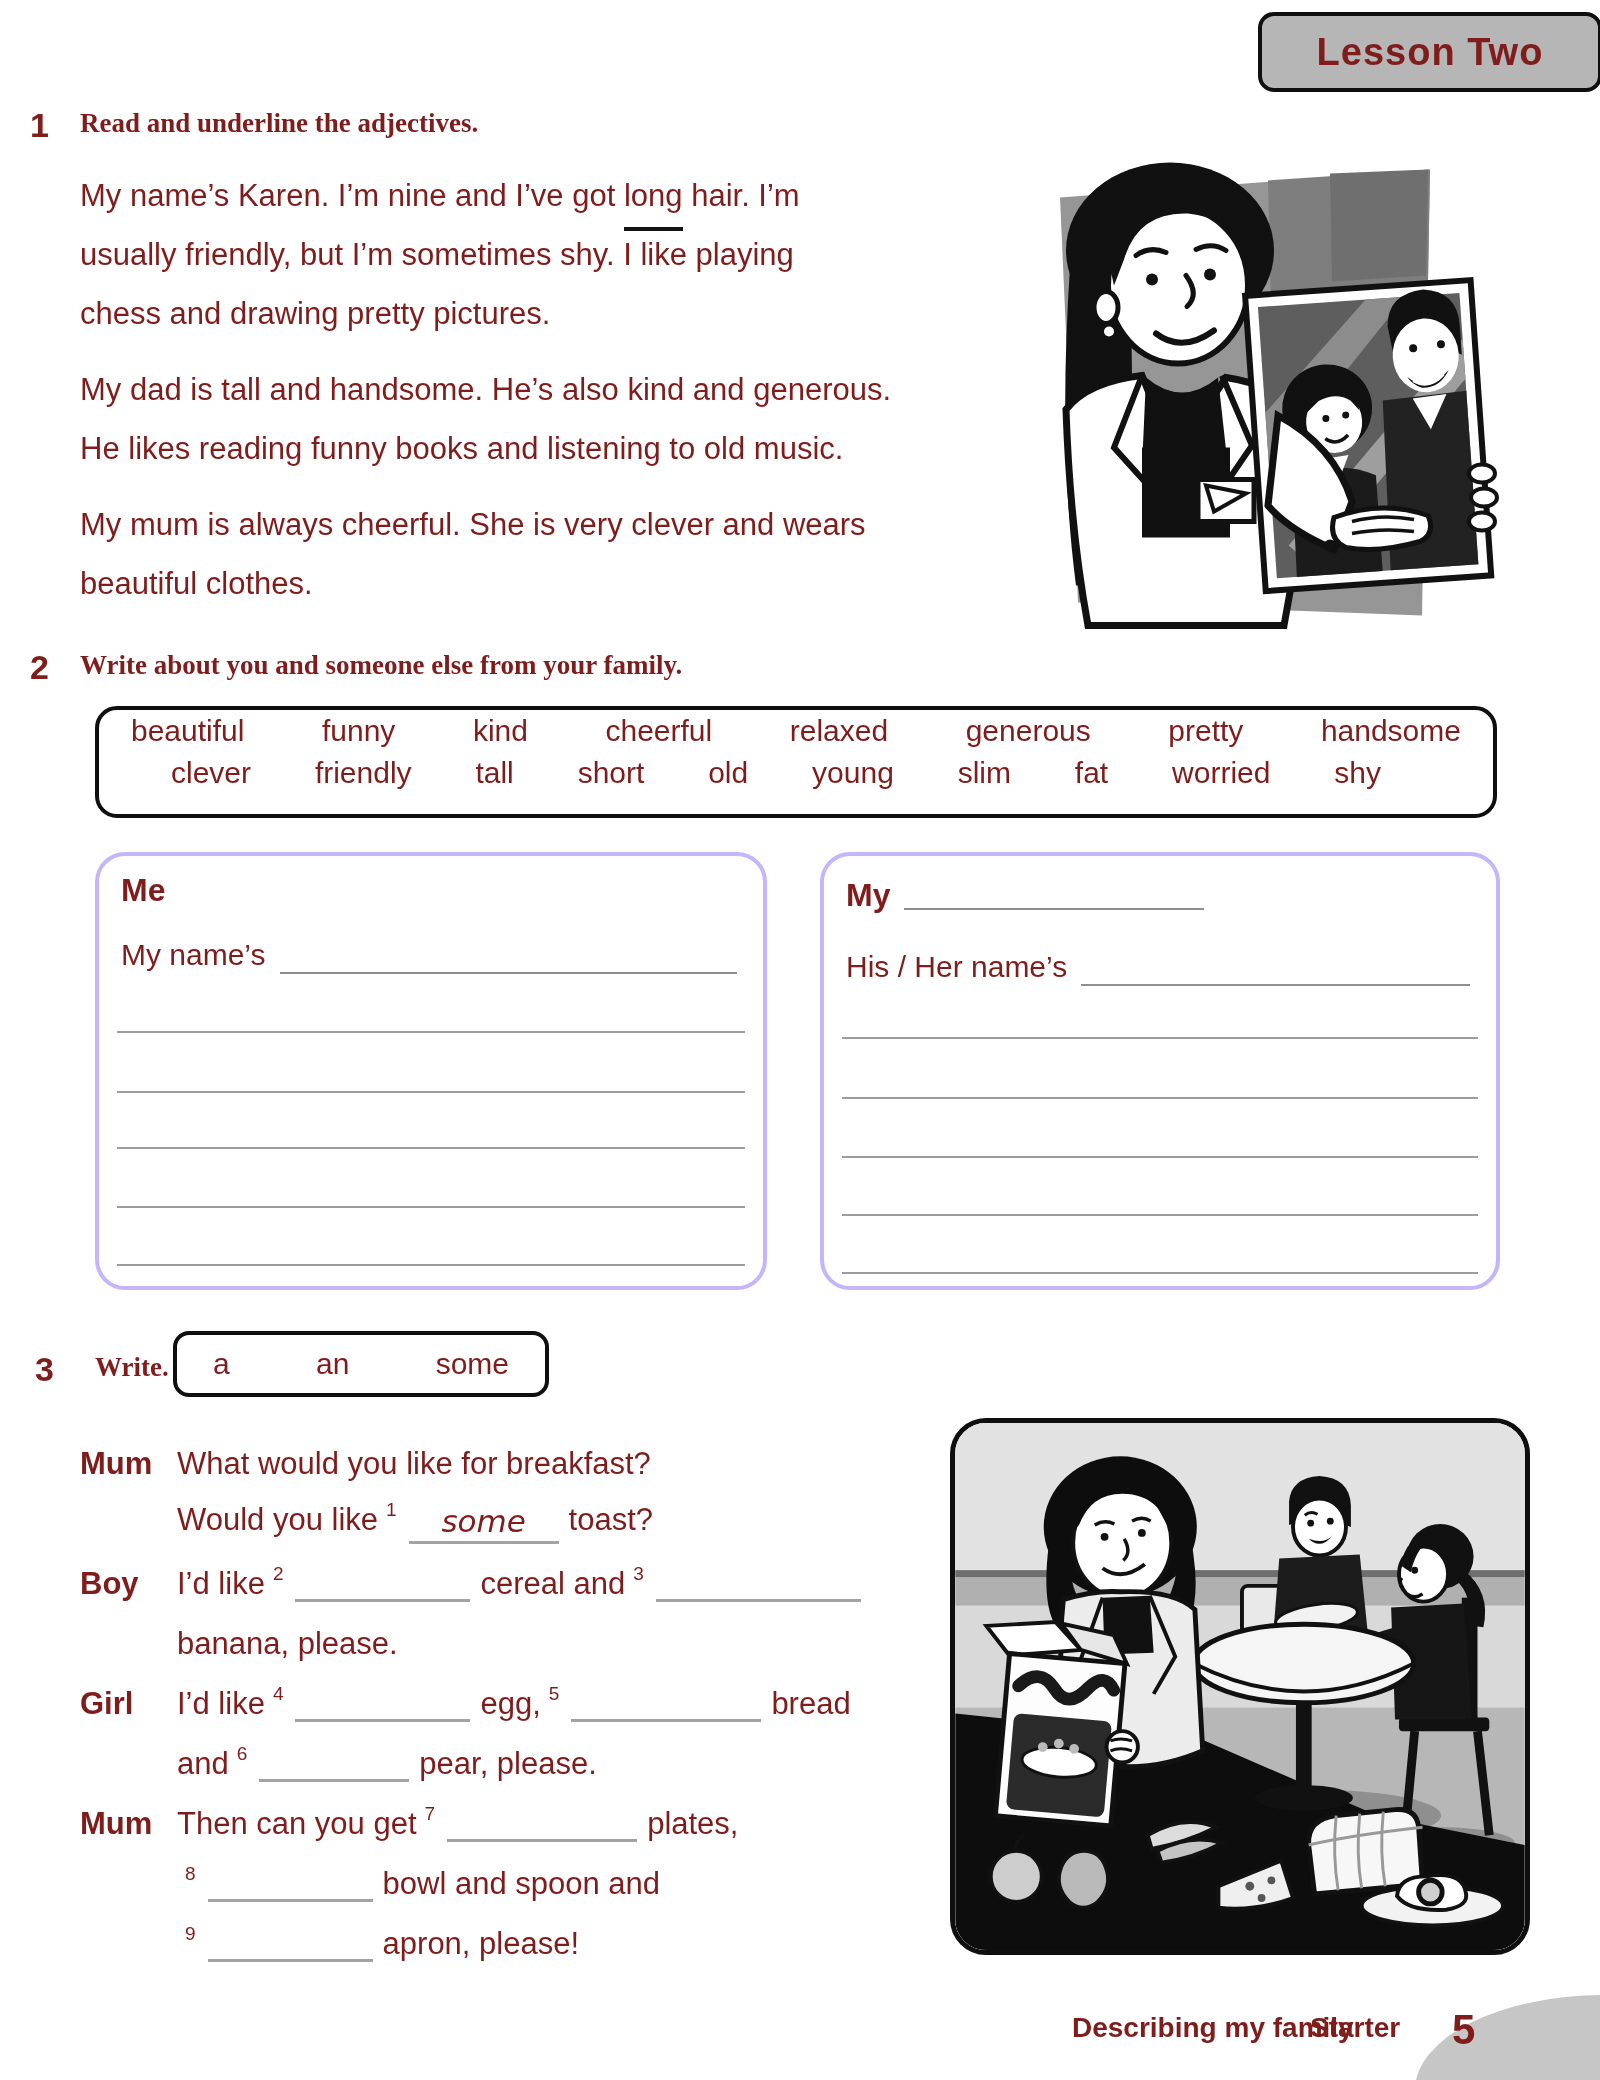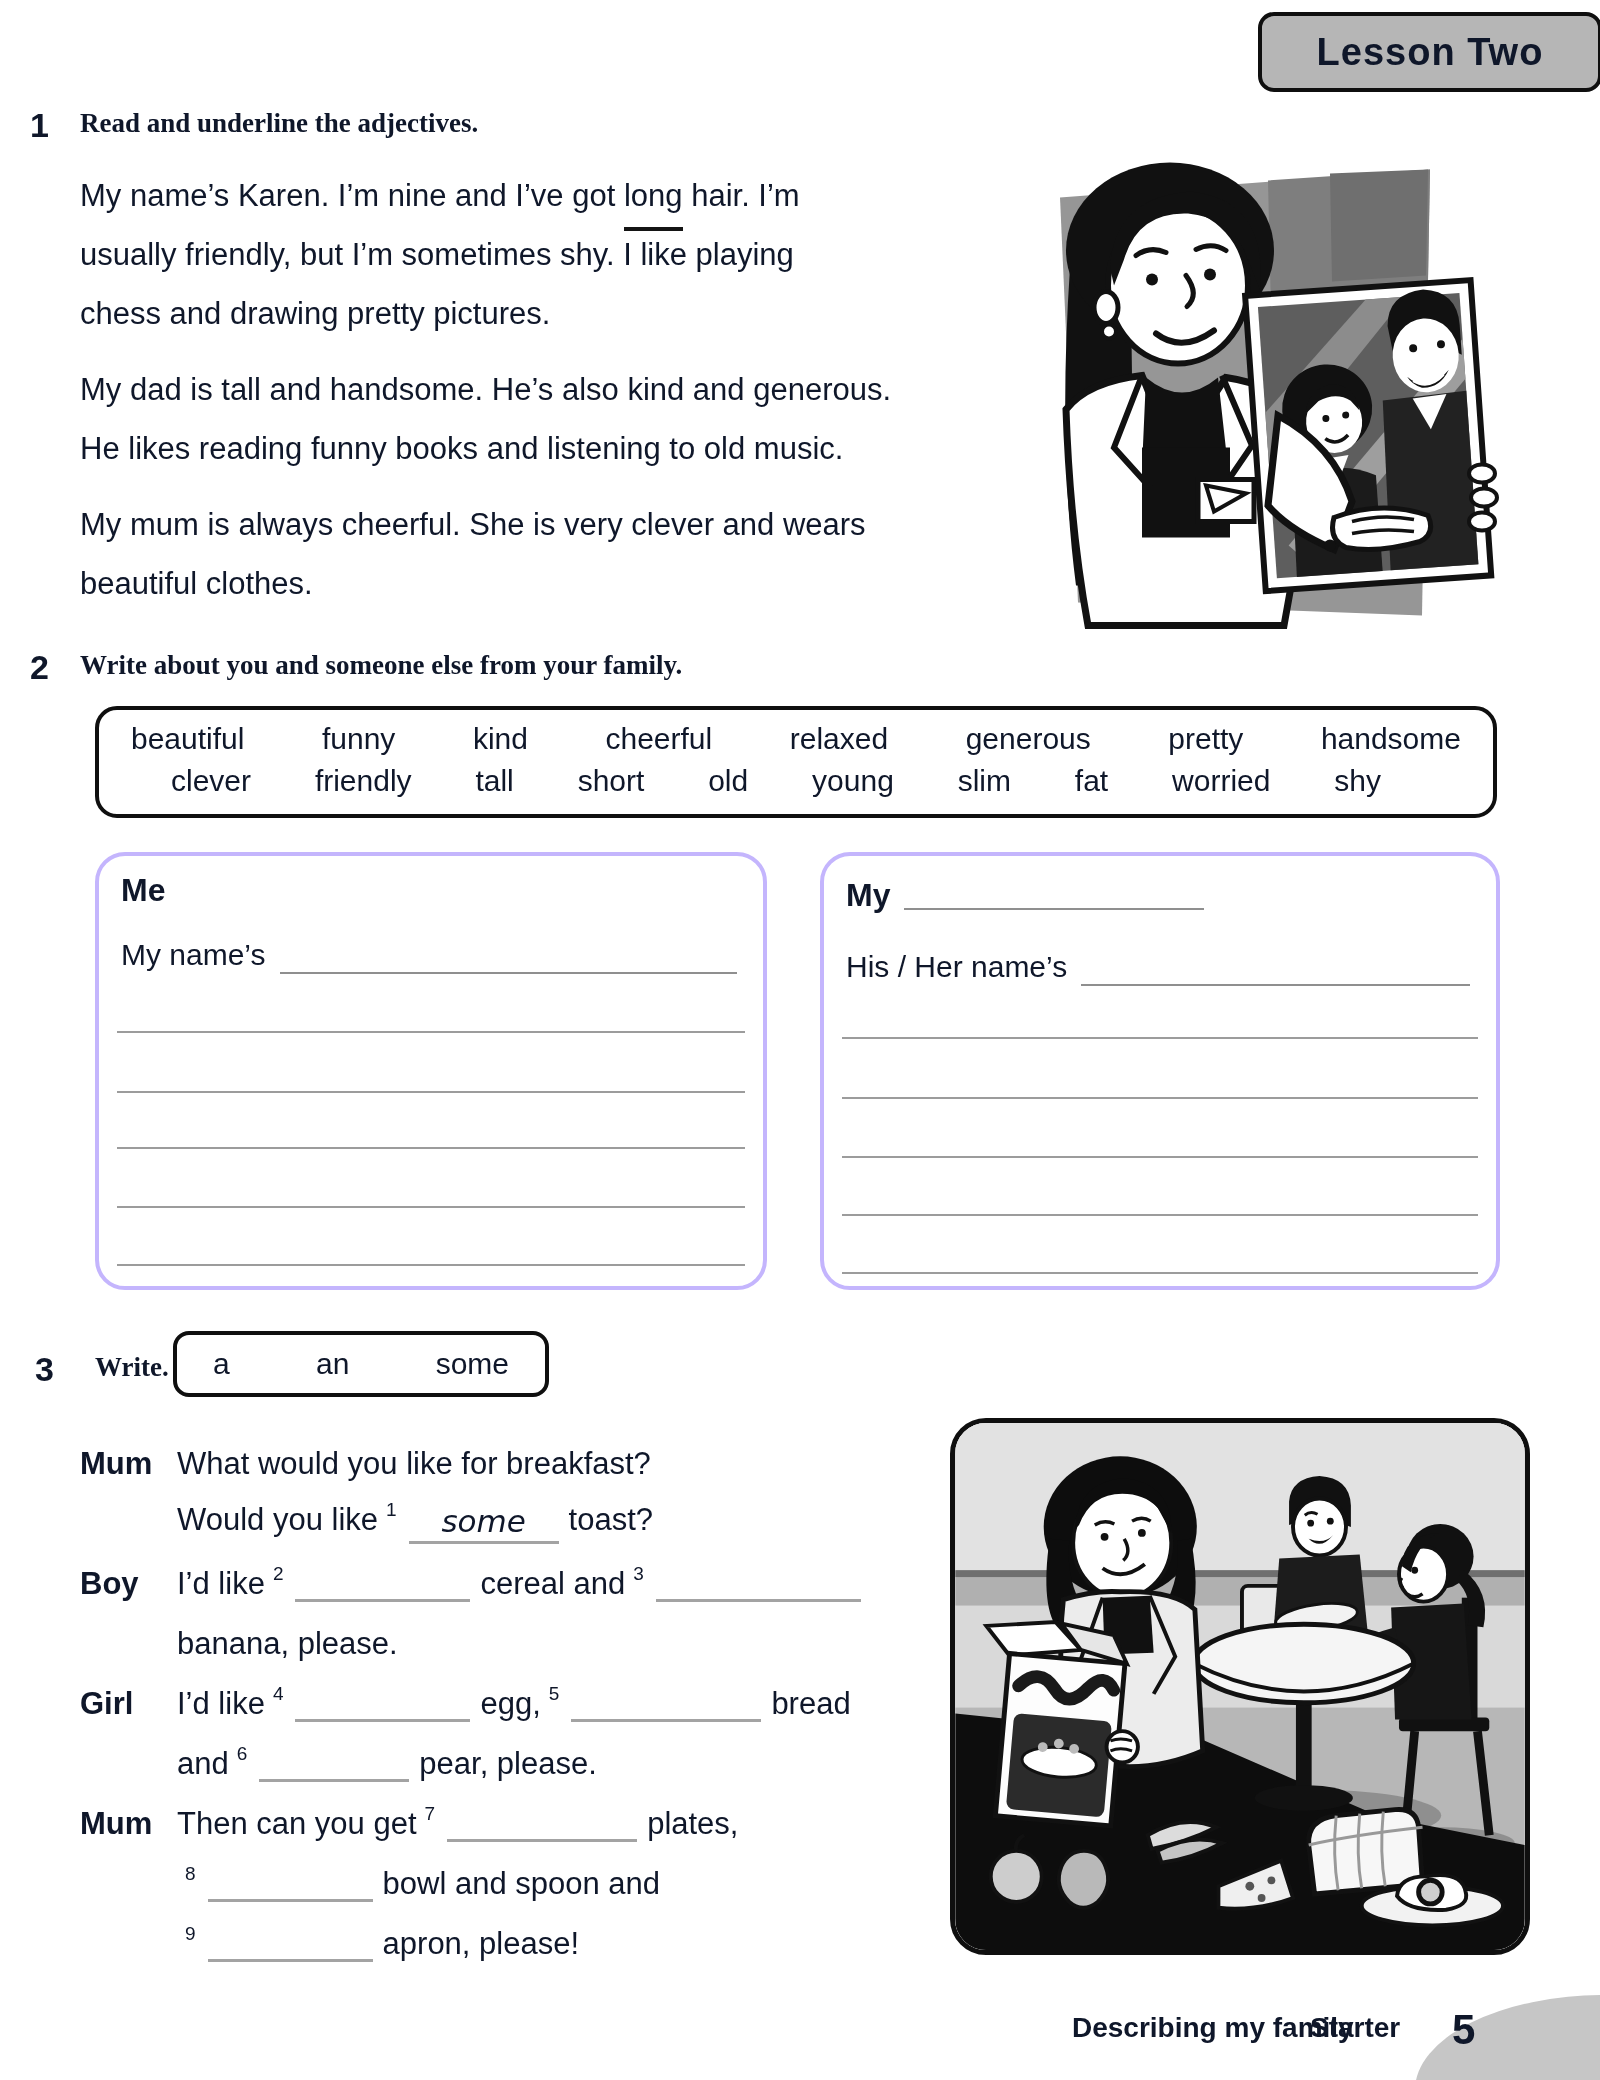--- a/index.html
+++ b/index.html
@@ -1,17 +1,17 @@
 <!DOCTYPE html>
 <html><head>
 <meta charset="utf-8">
 <style>
   html,body{margin:0;padding:0;background:#ffffff;}
   .page{position:relative;width:1600px;height:2080px;background:#fff;overflow:hidden;
-        font-family:"Liberation Sans",sans-serif;color:#0f172a;}
+        font-family:"Liberation Sans",sans-serif;color:#7f1d1d;}
 
   
   .banner{position:absolute;top:12px;left:1258px;width:336px;height:72px;background:#b6b6b6;
           border:4px solid #0f0f0f;border-radius:16px;display:flex;align-items:center;
           justify-content:center;font-size:38px;font-weight:700;letter-spacing:1px;}
 
   
   .ex-num{position:absolute;font-size:34px;font-weight:700;}
   .ex-title{position:absolute;font-size:27px;font-weight:700;font-family:Liberation Serif, serif;}
   #ex1-num{left:30px;top:106px;}  #ex1-title{left:80px;top:108px;}
@@ -20,21 +20,21 @@
 
   
   .ex1-body{position:absolute;left:80px;top:166px;width:920px;font-size:31px;line-height:59px;}
   .para{margin-bottom:17px;}
   .u{border-bottom:4px solid #141414;padding-bottom:14px;}
 
   
   .wordbox{position:absolute;left:95px;top:706px;width:1402px;height:112px;
            border:4px solid #0f0f0f;border-radius:22px;font-size:30px;background:#fff;box-sizing:border-box;}
   .word-row{display:flex;justify-content:space-between;}
-  .word-row.r1{padding:12px 32px 0 32px;}
+  .word-row.r1{padding:4px 32px 0 32px;}
   .word-row.r2{padding:8px 112px 0 72px;gap:44px;}
 
   
   .writebox{position:absolute;top:852px;height:438px;border:4px solid #c4b5fd;border-radius:30px;
             background:#fff;box-sizing:border-box;}
   #mebox{left:95px;width:672px;}
   #mybox{left:820px;width:680px;}
   .box-title-row{position:absolute;left:22px;right:26px;top:16px;font-size:32px;font-weight:700;
                  display:flex;align-items:flex-end;}
   .prompt-row{position:absolute;left:22px;right:26px;display:flex;align-items:center;font-size:30px;}

